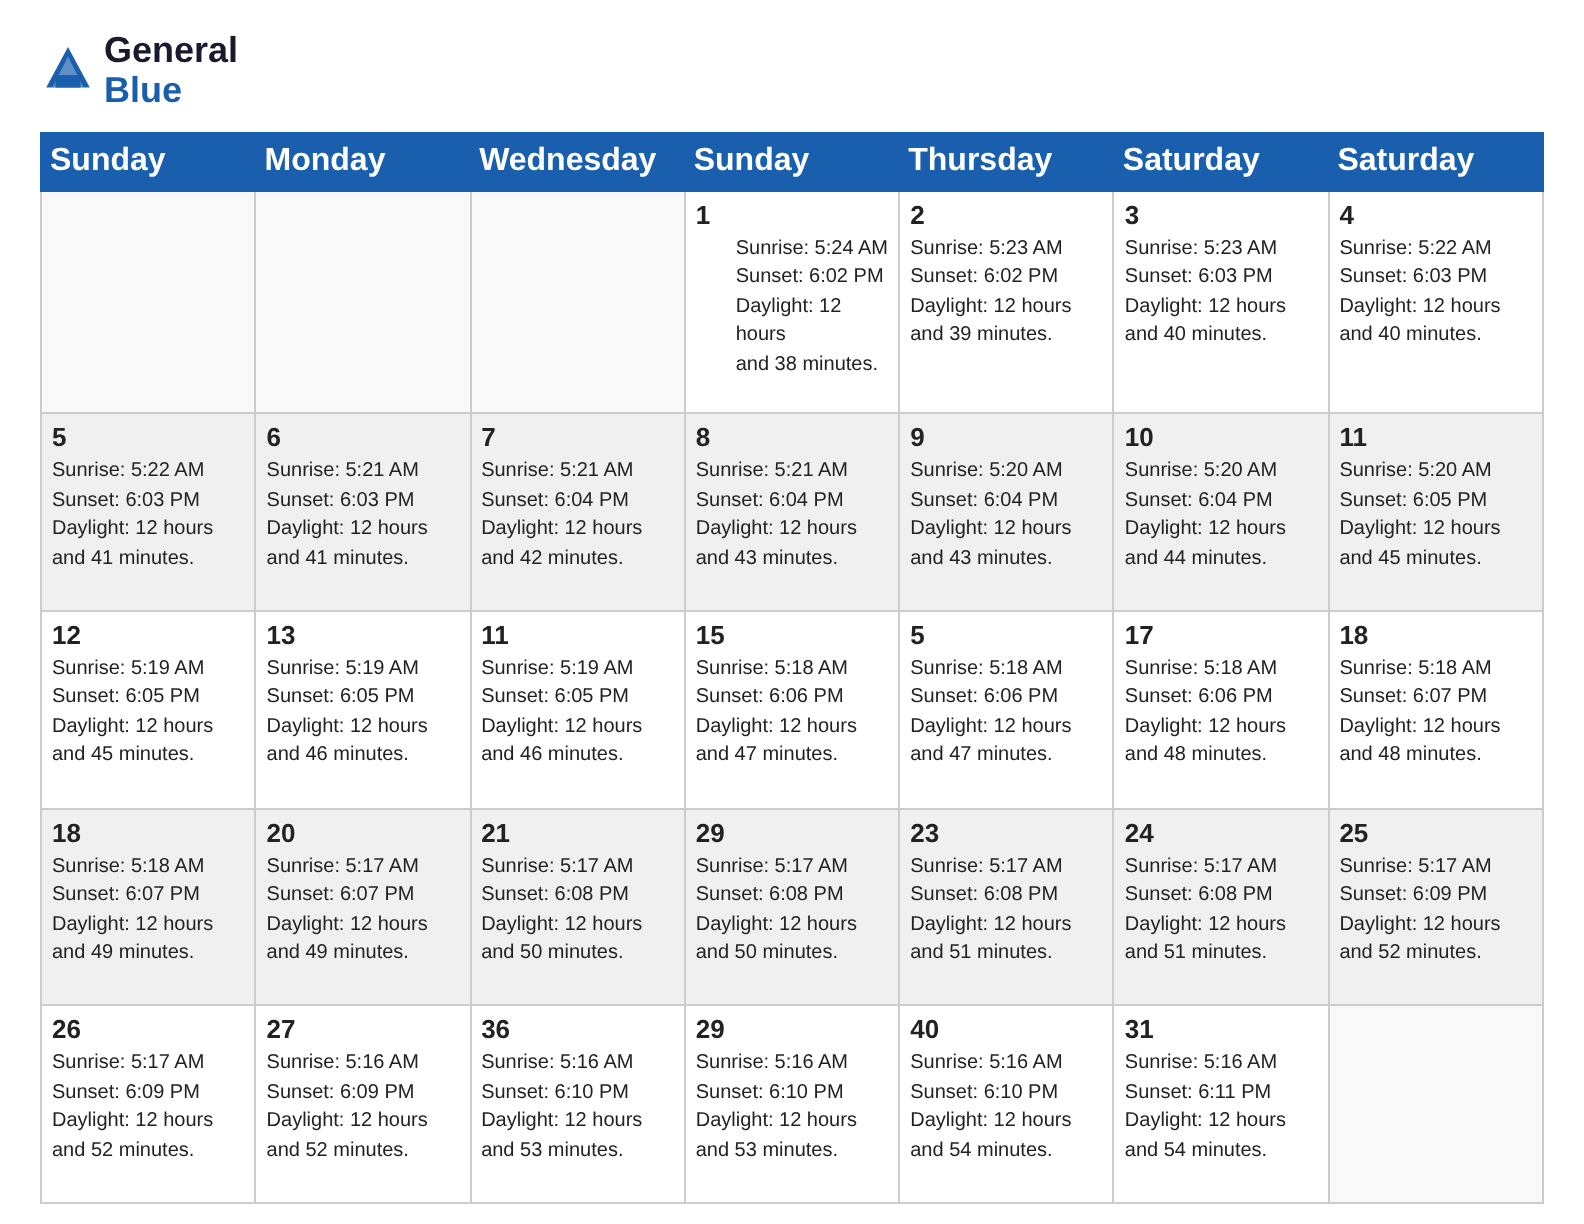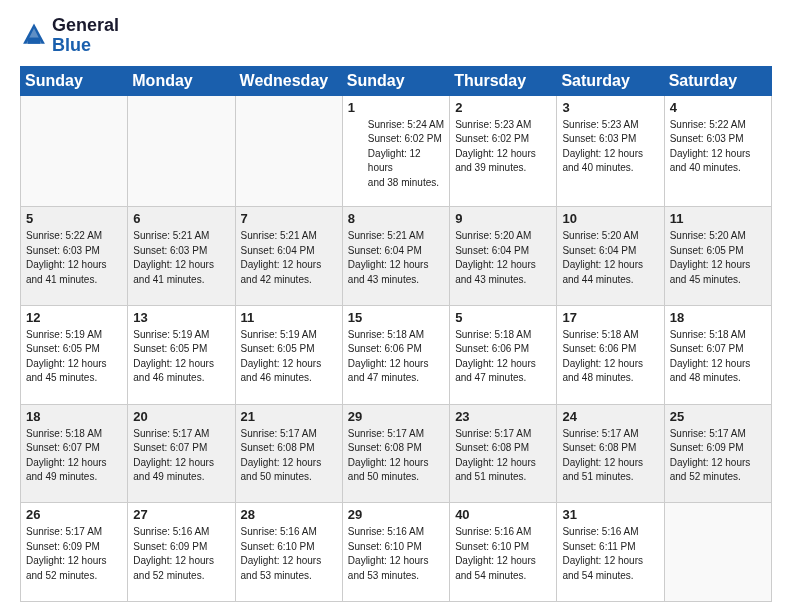--- a/index.html
+++ b/index.html
@@ -326,21 +326,21 @@
 and 52 minutes.</div>
           </td>
           <td>
             <span class="day-num">27</span>
             <div class="day-info" style="white-space: pre-line;">Sunrise: 5:16 AM
 Sunset: 6:09 PM
 Daylight: 12 hours
 and 52 minutes.</div>
           </td>
           <td>
-            <span class="day-num">28</span>
+            <span class="day-num">36</span>
             <div class="day-info" style="white-space: pre-line;">Sunrise: 5:16 AM
 Sunset: 6:10 PM
 Daylight: 12 hours
 and 53 minutes.</div>
           </td>
           <td>
             <span class="day-num">29</span>
             <div class="day-info" style="white-space: pre-line;">Sunrise: 5:16 AM
 Sunset: 6:10 PM
 Daylight: 12 hours

